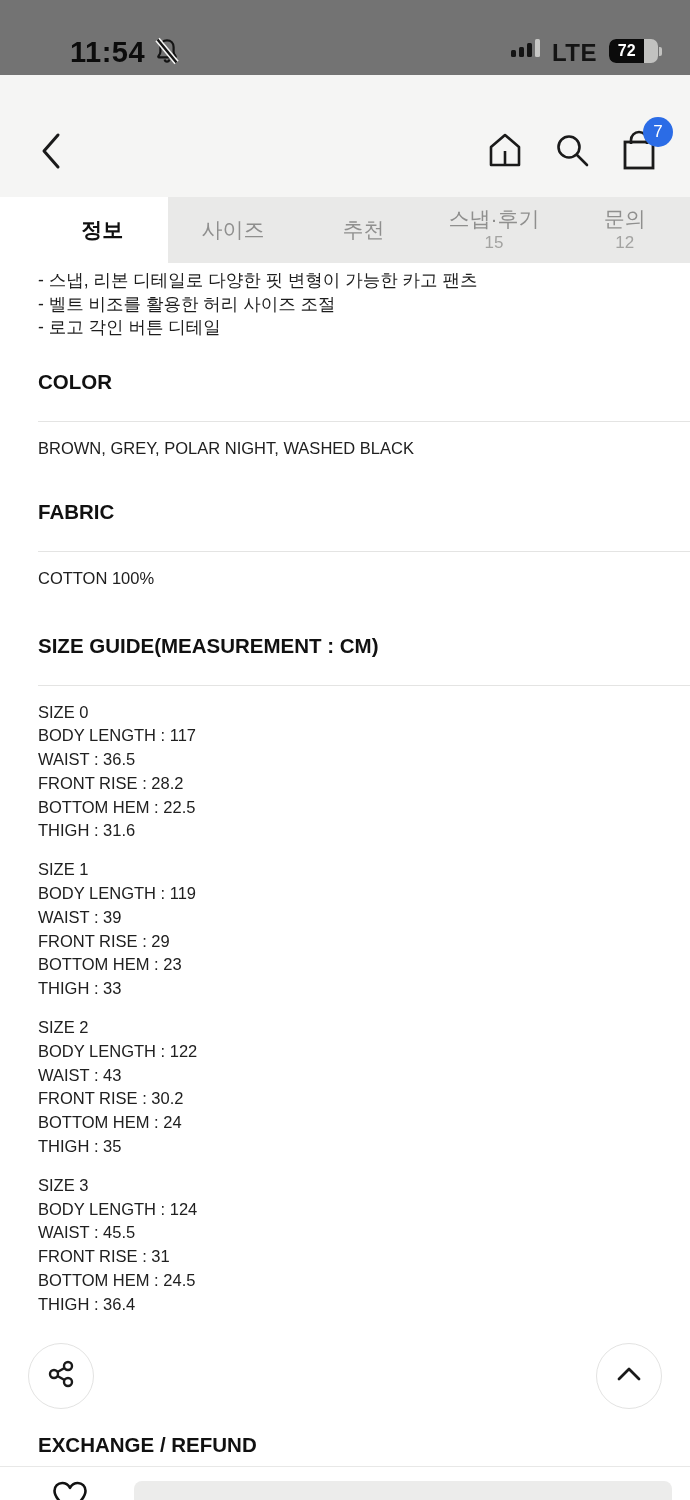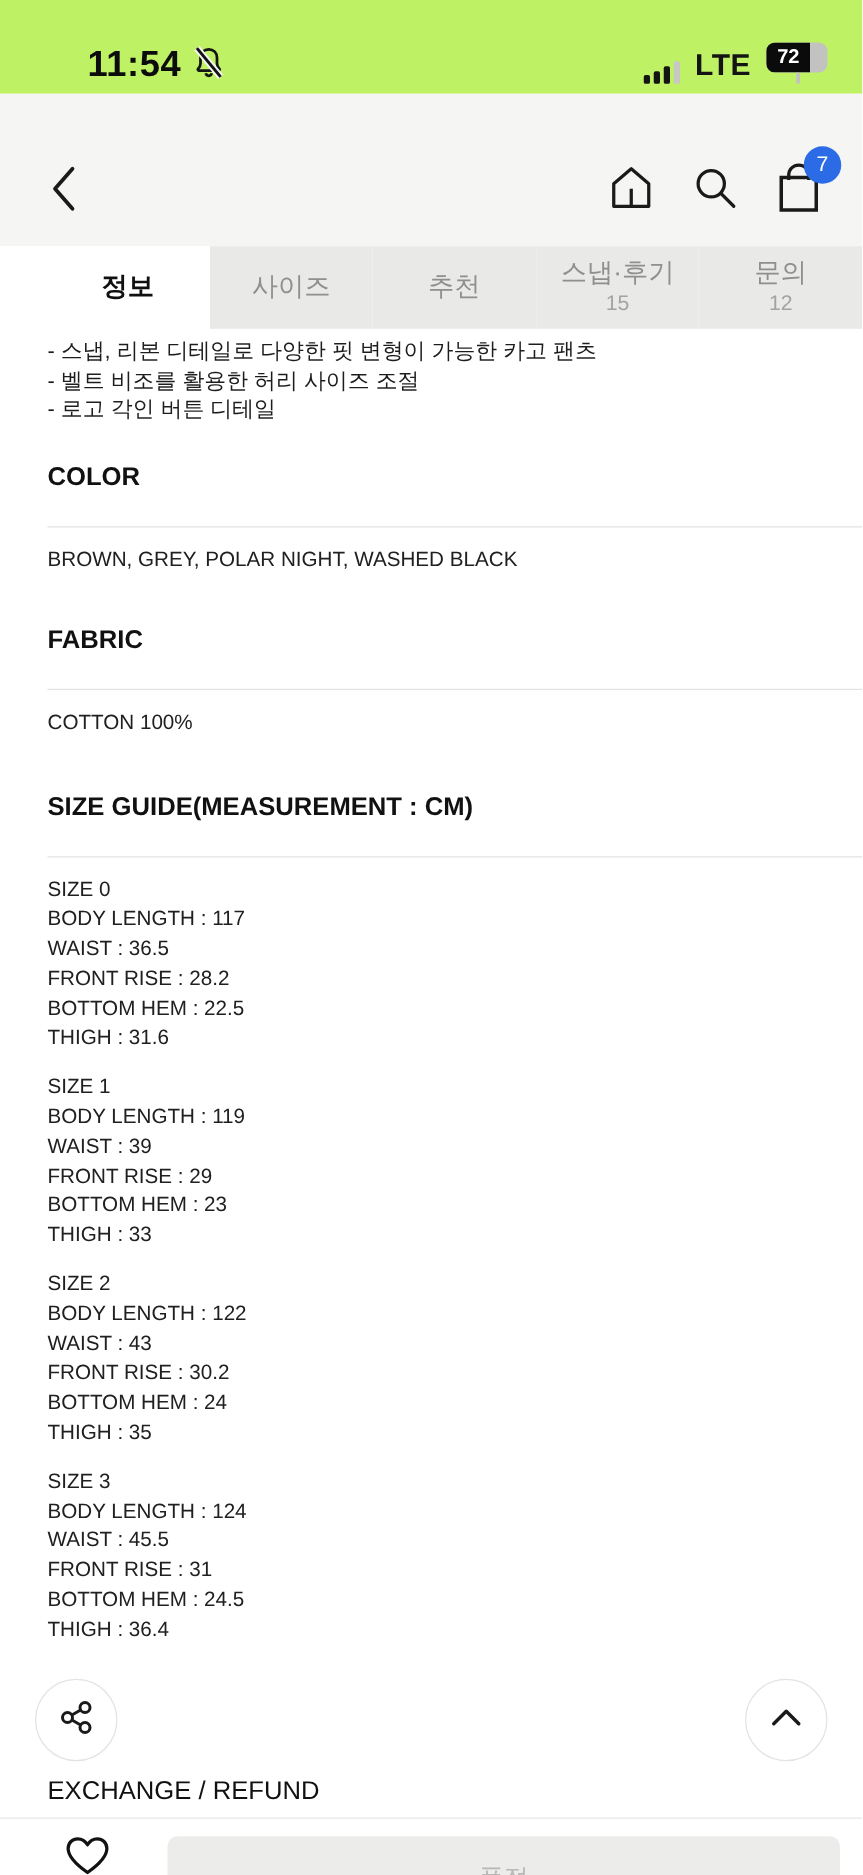--- a/index.html
+++ b/index.html
@@ -5,33 +5,33 @@
   * { margin:0; padding:0; box-sizing:border-box; }
   html,body { background:#ffffff; }
   body { font-family:"Liberation Sans","DejaVu Sans",sans-serif; }
   .phone {
     position:relative; width:690px; height:1500px; margin:0 auto;
     background:#ffffff; overflow:hidden; color:#1b1b1b;
   }
 
   
   .status-bar {
-    height:75px; background:#bef264;
+    height:75px; background:#737373;
     display:flex; justify-content:space-between; align-items:flex-end;
     padding:5px 28px 6px 70px;
   }
   .status-left { display:flex; align-items:center; gap:8px; }
   .status-time { font-size:29px; font-weight:700; color:#0c0c0c; letter-spacing:0.5px; }
-  .status-right { display:flex; align-items:flex-end; gap:12px; padding-bottom:2px; }
+  .status-right { display:flex; align-items:flex-start; gap:12px; padding-bottom:2px; }
   .signal { display:flex; align-items:flex-end; gap:3px; height:18px; }
   .signal span { width:5px; border-radius:1.5px; background:#141414; display:block; }
   .signal .s1{height:7px;} .signal .s2{height:10px;} .signal .s3{height:14px;}
   .signal .s4{height:18px; background:#c7c7c5;}
   .carrier { font-size:24px; font-weight:600; color:#141414; letter-spacing:0.5px; }
-  .battery { display:flex; align-items:center;flex-direction:column; }
+  .battery { display:flex; align-items:center; }
   .battery-body {
     width:49px; height:24px; border-radius:7px; overflow:hidden;
     display:flex; background:#c2c2c0;
   }
   .battery-fill {
     width:72%; height:100%; background:#0b0b0b; color:#ffffff;
     font-size:16px; font-weight:700; display:flex; align-items:center; justify-content:center;
   }
   .battery-cap { width:3px; height:9px; background:#c2c2c0; border-radius:0 2px 2px 0; margin-left:1px; }
 
@@ -74,21 +74,21 @@
 
   .float-row {
     display:flex; justify-content:space-between; align-items:center;
     margin:26px 28px 0 -10px;
   }
   .circle-btn {
     width:66px; height:66px; border-radius:50%; background:#ffffff;
     border:1px solid #e3e3e2; display:flex; align-items:center; justify-content:center;
     cursor:pointer; padding:0;
   }
-  .exchange-title { margin-top:12px; font-size:20.5px; font-weight:400; color:#111111; }
+  .exchange-title { margin-top:24px; font-size:20.5px; font-weight:700; color:#111111; }
   .full-rule { height:1px; background:#e8e8e7; margin:9px 0 0 -38px; width:690px; }
 
   
   .footer-bar {
     display:flex; align-items:center; margin-top:13px; padding-right:18px;border-radius:15px;
   }
   .like-block {
     margin-left:42px; width:56px; display:flex; flex-direction:column; align-items:center;
     background:none; border:none; cursor:pointer; padding:0;
   }

